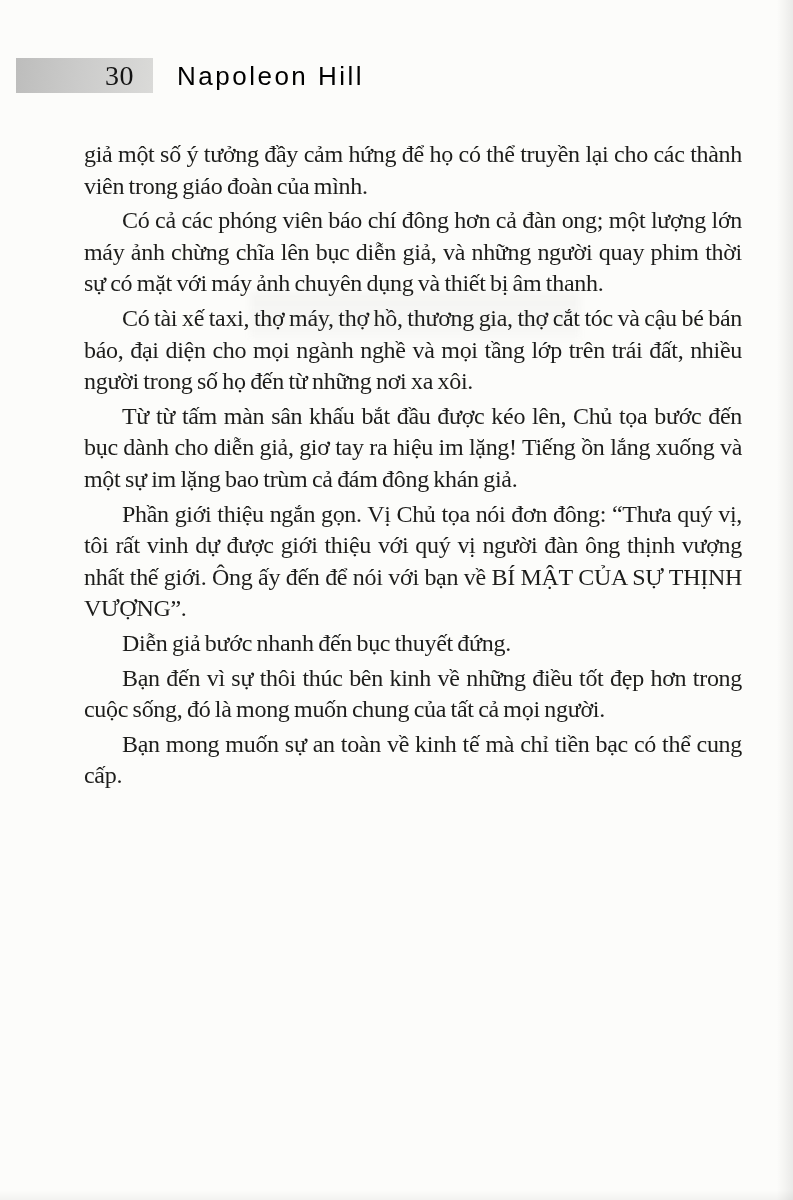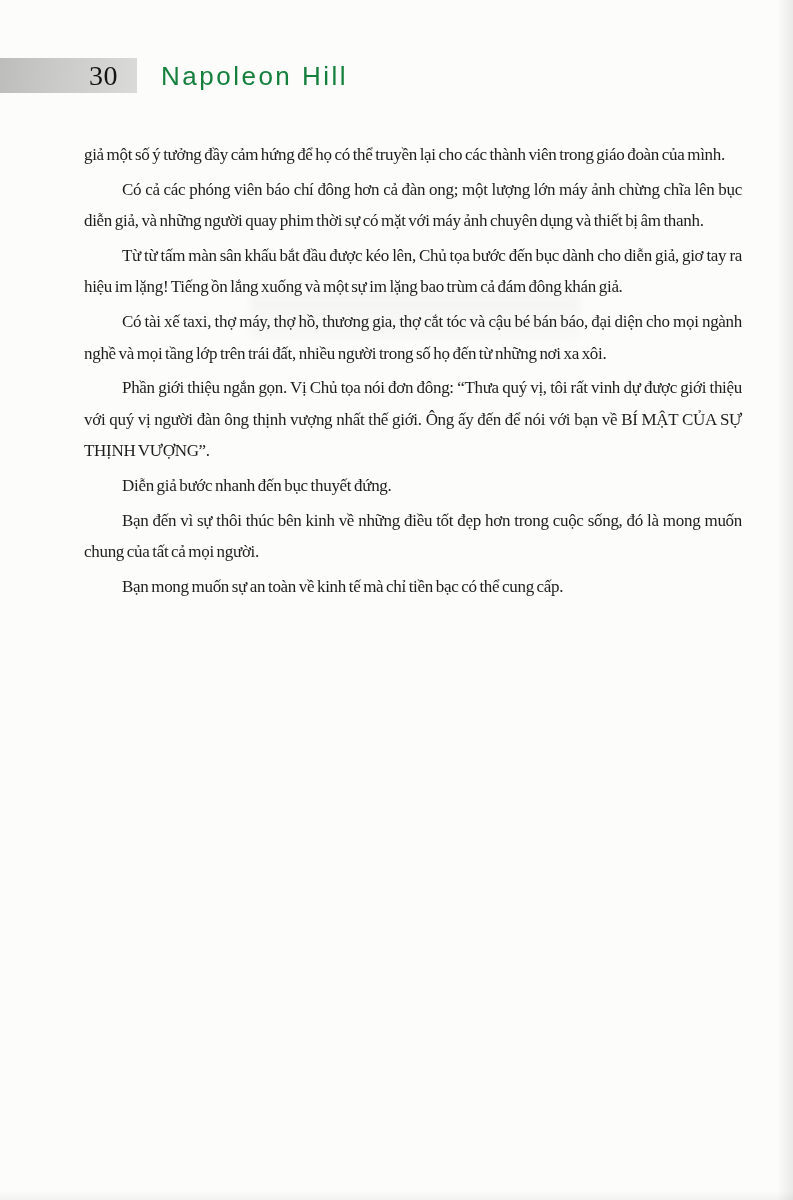--- a/index.html
+++ b/index.html
@@ -22,49 +22,49 @@
     background:linear-gradient(to right, rgba(0,0,0,0), rgba(0,0,0,0.07));
     pointer-events:none;
   }
   .scan-edge-bottom{
     position:absolute;left:0;bottom:0;width:793px;height:10px;
     background:linear-gradient(to bottom, rgba(0,0,0,0), rgba(0,0,0,0.04));
     pointer-events:none;
   }
   
   .running-header{
-    position:absolute;top:58px;left:0;width:735px;height:36px;
+    position:absolute;top:58px;left:16px;width:735px;height:36px;
   }
   .page-num-bar{
     position:absolute;left:0;top:0;
     width:137px;height:35px;
     background:linear-gradient(97deg,#bdbdbc 0%,#cbcbca 45%,#dadad8 100%);
     display:flex;align-items:center;justify-content:flex-end;
     padding-right:19px;box-sizing:border-box;
   }
   .page-num{
     font-family:"Liberation Serif", serif;
     font-size:28px;line-height:1;color:#141414;
     letter-spacing:0.5px;
   }
   .author-name{
     position:absolute;left:161px;top:1px;height:35px;
     display:flex;align-items:center;
     font-family:"Liberation Sans", sans-serif;
     font-weight:400;
-    font-size:26px;color:#15803d;
+    font-size:26px;color:#000000;
     letter-spacing:2.5px;
   }
   
   .body-text{
     position:absolute;left:84px;top:139px;width:658px;
   }
   .para{
     margin:0 0 3px 0;
-    font-size:17px;
+    font-size:24px;
     line-height:31.6px;
     text-align:justify;
     text-indent:38px;
     letter-spacing:-0.3px;
     word-spacing:-1.2px;
     color:#1d1d1b;
   }
   .para.no-indent{text-indent:0;}
   
   .ghost{
@@ -84,22 +84,22 @@
       <span class="page-num">30</span>
     </div>
     <span class="author-name">Napoleon Hill</span>
   </header>
 
   <div class="ghost"></div>
 
   <main class="body-text">
     <p class="para no-indent">giả một số ý tưởng đầy cảm hứng để họ có thể truyền lại cho các thành viên trong giáo đoàn của mình.</p>
     <p class="para">Có cả các phóng viên báo chí đông hơn cả đàn ong; một lượng lớn máy ảnh chừng chĩa lên bục diễn giả, và những người quay phim thời sự có mặt với máy ảnh chuyên dụng và thiết bị âm thanh.</p>
+    <p class="para">Có tài xế taxi, thợ máy, thợ hồ, thương gia, thợ cắt tóc và cậu bé bán báo, đại diện cho mọi ngành nghề và mọi tầng lớp trên trái đất, nhiều người trong số họ đến từ những nơi xa xôi.</p>
     <p class="para">Từ từ tấm màn sân khấu bắt đầu được kéo lên, Chủ tọa bước đến bục dành cho diễn giả, giơ tay ra hiệu im lặng! Tiếng ồn lắng xuống và một sự im lặng bao trùm cả đám đông khán giả.</p>
-    <p class="para">Có tài xế taxi, thợ máy, thợ hồ, thương gia, thợ cắt tóc và cậu bé bán báo, đại diện cho mọi ngành nghề và mọi tầng lớp trên trái đất, nhiều người trong số họ đến từ những nơi xa xôi.</p>
     <p class="para">Phần giới thiệu ngắn gọn. Vị Chủ tọa nói đơn đông: “Thưa quý vị, tôi rất vinh dự được giới thiệu với quý vị người đàn ông thịnh vượng nhất thế giới. Ông ấy đến để nói với bạn về BÍ MẬT CỦA SỰ THỊNH VƯỢNG”.</p>
     <p class="para">Diễn giả bước nhanh đến bục thuyết đứng.</p>
     <p class="para">Bạn đến vì sự thôi thúc bên kinh về những điều tốt đẹp hơn trong cuộc sống, đó là mong muốn chung của tất cả mọi người.</p>
     <p class="para">Bạn mong muốn sự an toàn về kinh tế mà chỉ tiền bạc có thể cung cấp.</p>
   </main>
 
   <div class="scan-edge-right"></div>
   <div class="scan-edge-bottom"></div>
 </div>
 

